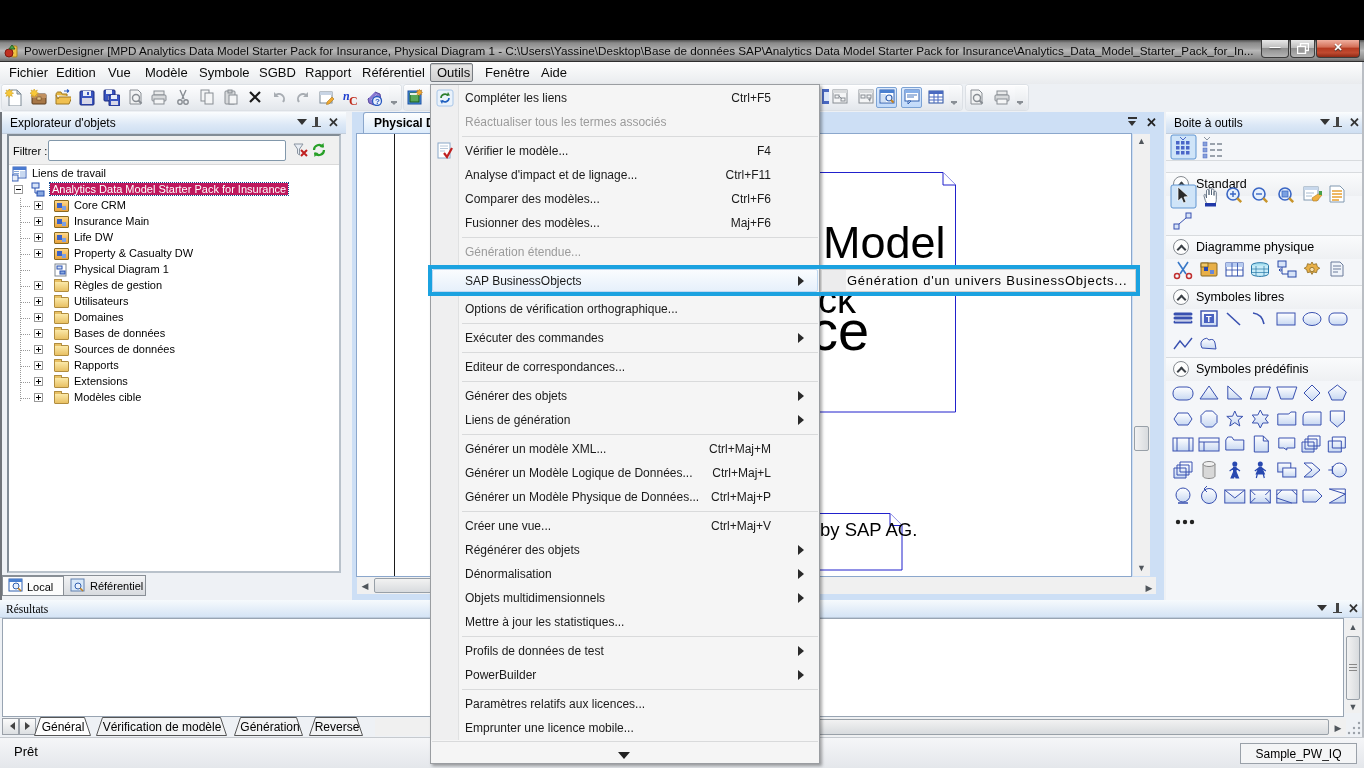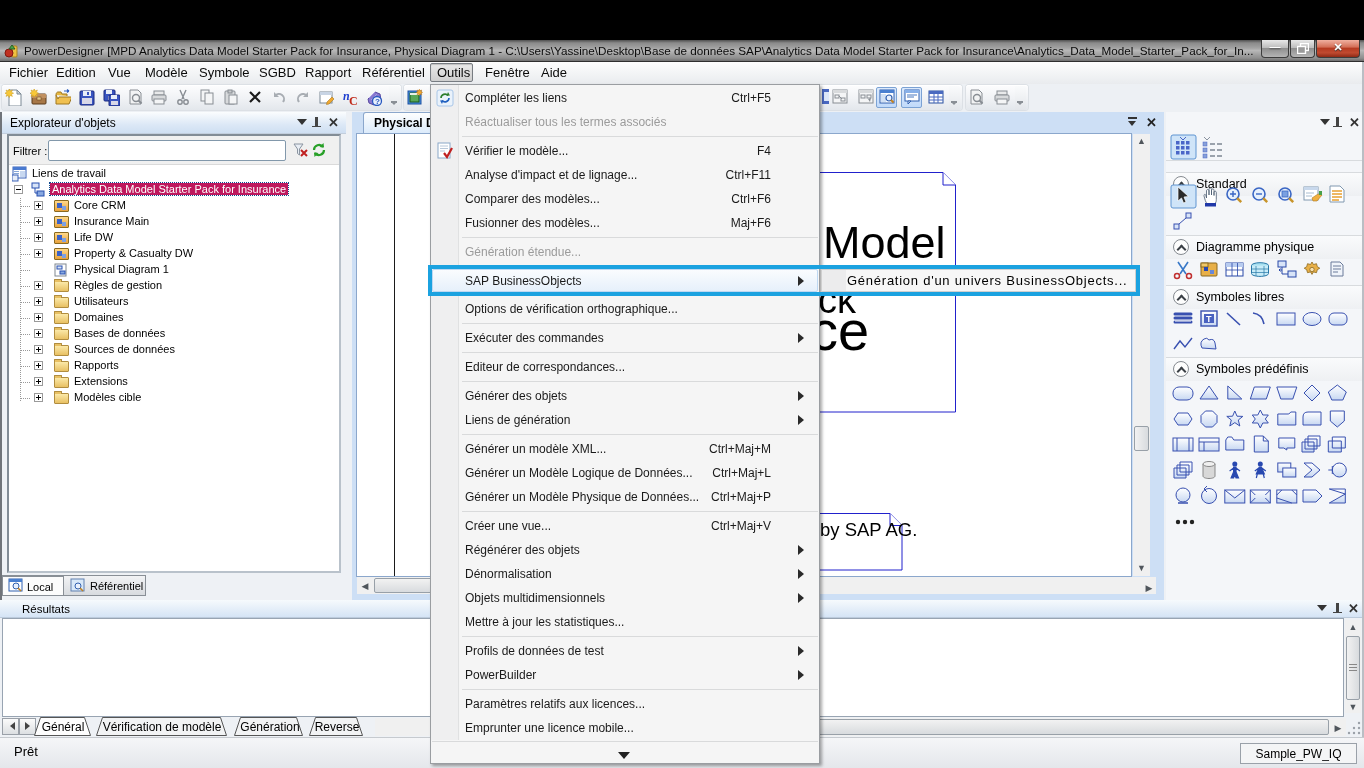--- a/index.html
+++ b/index.html
@@ -98,21 +98,21 @@
 .secHead .circ { position:absolute; left:7px; top:3px; width:16px; height:16px; border:1px solid #858a90;
   border-radius:50%; background:#fdfdfd; }
 .secHead .circ:after { content:""; position:absolute; left:4px; top:6px; width:5px; height:5px;
   border-left:2px solid #3a3f45; border-top:2px solid #3a3f45; transform:rotate(45deg); }
 .secHead span { position:absolute; left:30px; top:4px; }
 
 
 #respanel { left:0; top:600px; width:1364px; height:137px; background:#eef1f5; }
 #reshead { left:0; top:600px; width:1364px; height:18px;
   background:linear-gradient(180deg,#f6fafd,#d5e4f5); border-bottom:1px solid #bccbdc;
-  font-size:11.5px; padding:3px 0 0 22px; }
+  font-size:11.5px; padding:3px 0 0 6px;font-family:Liberation Serif, serif; }
 #resbody { left:2px; top:618px; width:1342px; height:99px; background:#fff; border:1px solid #98a4b2; }
 
 
 #status { left:0; top:737px; width:1364px; height:31px;
   background:linear-gradient(180deg,#f5f6f8,#e4e7eb); border-top:1px solid #c6cacf; }
 #sbox { left:1240px; top:743px; width:117px; height:21px; background:#f4f5f6;
   border:1px solid #9aa1a9; font-size:12px; text-align:center; padding-top:3px; }
 
 
 #popup { left:430px; top:84px; width:390px; height:680px; background:#f5f5f5;
@@ -458,20 +458,21 @@
 <div class="sbarr abs" style="left:1133px; top:136px; width:17px;">▲</div>
 <div class="sbarr abs" style="left:1133px; top:563px; width:17px;">▼</div>
 <div class="sbthumb abs" style="left:1134px; top:426px; width:15px; height:25px;"></div>
 <div class="sbtrack abs" style="left:357px; top:577px; width:799px; height:17px;"></div>
 <div class="sbarr abs" style="left:358px; top:581px; width:14px;">◀</div>
 <div class="sbarr abs" style="left:1142px; top:583px; width:14px;">▶</div>
 <div class="sbthumbh abs" style="left:374px; top:578px; width:210px; height:15px;"></div>
     </div>
 
   <div id="rpanel" class="abs"></div>
+  <div id="rphead" class="abs">Boite à outils</div>
   <div id="rpbody">
       <div class="secHead" style="top:172px;">
         <span class="circ"></span>
         <span>Standard</span>
       </div>
 <div class="secHead" style="top:235px;">
         <span class="circ"></span>
         <span>Diagramme physique</span>
       </div>
 <div class="secHead" style="top:285px;">

